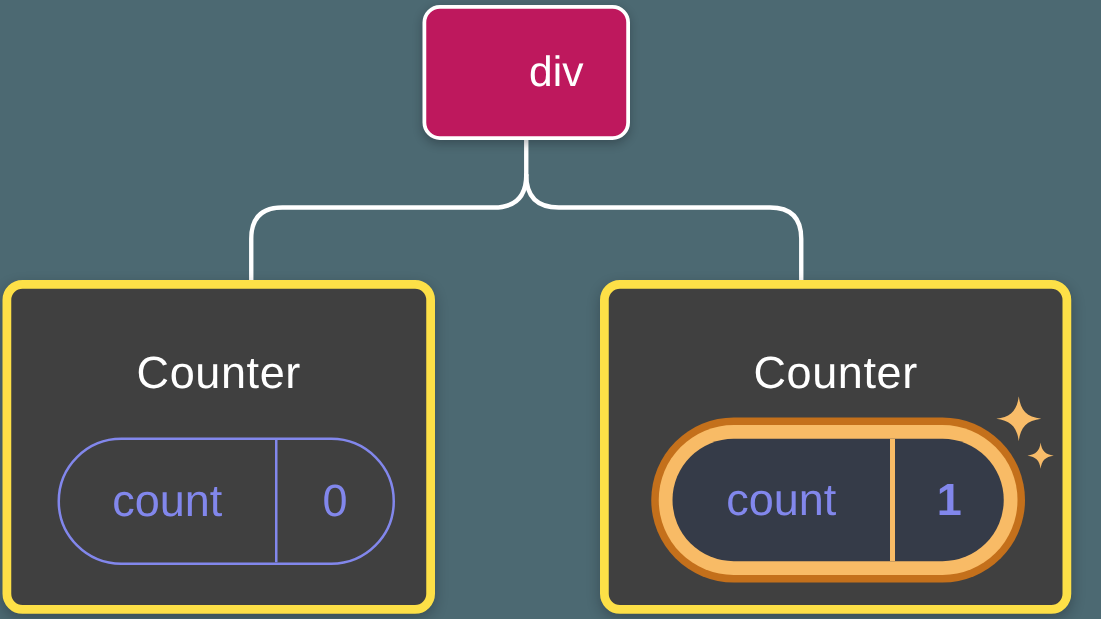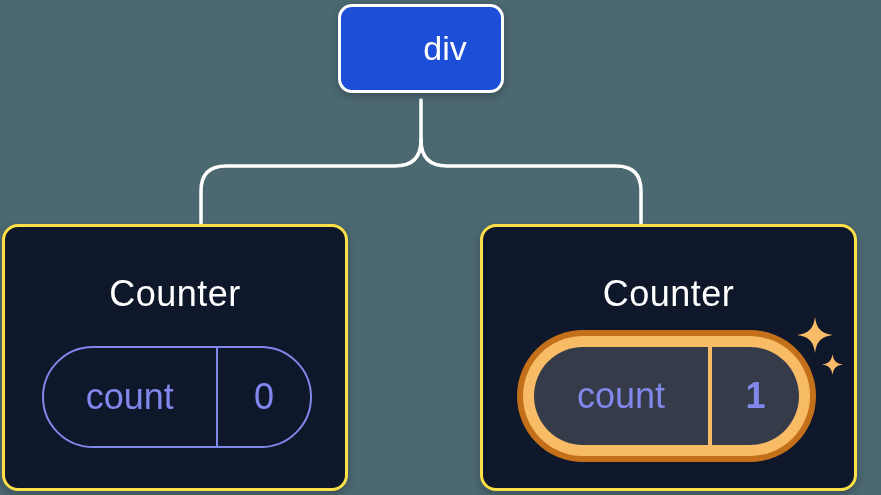--- a/index.html
+++ b/index.html
@@ -31,41 +31,41 @@
     stroke: #FFFFFF;
     stroke-width: 3.5;
     fill: none;
     stroke-linecap: round;
     stroke-linejoin: round;
   }
   
   .root-node {
     position: absolute;
     left: 338px; top: 4px;
-    width: 166px; height: 89px;
+    width: 166px; height: 108px;
     box-sizing: border-box;
-    background: #1d4ed8;
+    background: #be185d;
     border: 3px solid #FFFFFF;
     border-radius: 14px;
     display: flex;
     align-items: center;
     justify-content: center;
     color: #FFFFFF;
     font-size: 34px;
     font-weight: 500;
     z-index: 1;
     box-shadow: 0 3px 8px rgba(16,20,28,0.3);
     padding-left: 48px;
   }
   
   .card {
     position: absolute;
     box-sizing: border-box;
-    background: #0f172a;
-    border: 3px solid #fde047;
+    background: #404040;
+    border: 7px solid #fde047;
     border-radius: 16px;
     z-index: 1;
     box-shadow: 0 4px 10px rgba(16,20,28,0.3);
   }
   .card-left  { left: 2px;   top: 224px; width: 346px; height: 267px; }
   .card-right { left: 480px; top: 224px; width: 377px; height: 267px; }
   .card-title {
     position: absolute;
     left: 0; right: 0;
     top: 46px;

